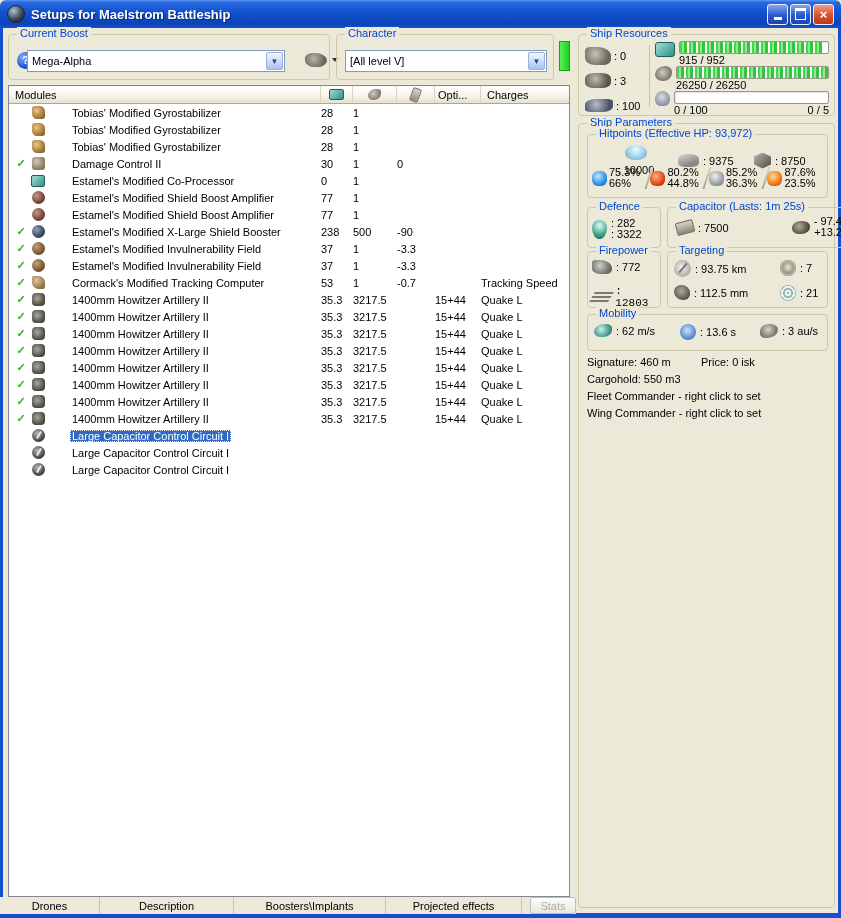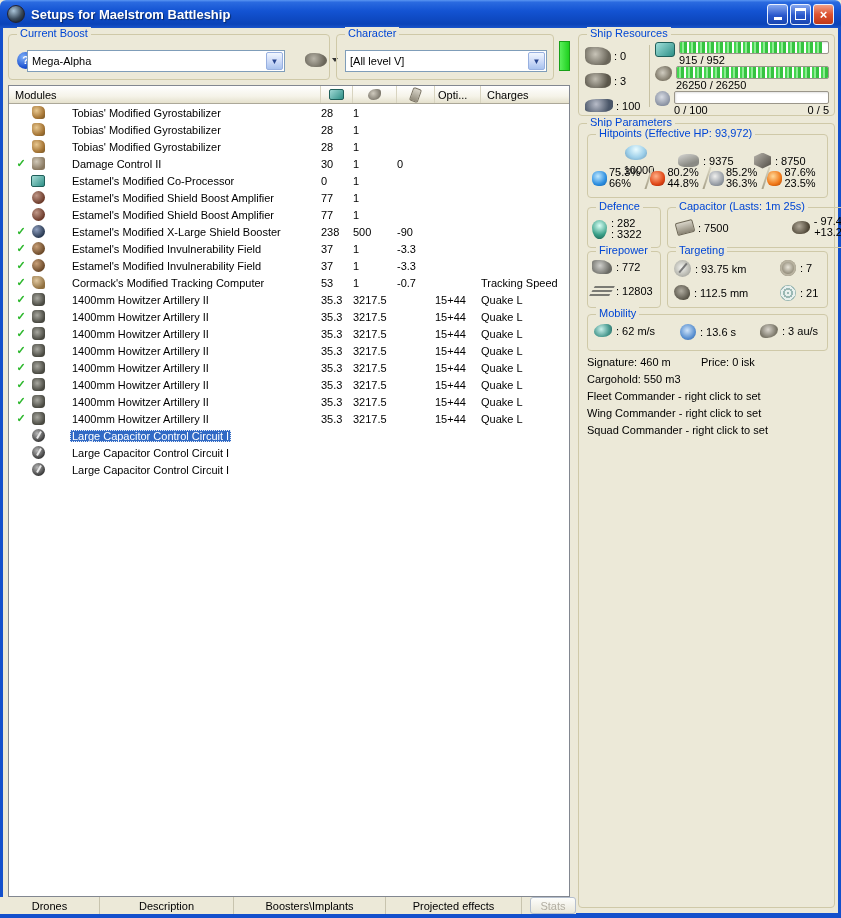--- a/index.html
+++ b/index.html
@@ -623,21 +623,21 @@
           <span>+13.2</span></span>
         </div>
       </div>
 
       <div class="gbox" style="left:8px;top:127px;width:74px;height:57px;">
         <span class="glabel">Firepower</span>
         <div class="sitem" style="position:absolute;left:4px;top:8px;">
           <span class="f-turret"></span>
           <span>: 772</span>
         </div>
-        <div class="sitem" style="position:absolute;left:4px;top:33px;">
+        <div class="sitem" style="position:absolute;left:4px;top:33px;font-family:Liberation Mono, monospace;">
           <span class="f-volley"></span>
           <span>: 12803</span>
         </div>
       </div>
 
       <div class="gbox" style="left:88px;top:127px;width:161px;height:57px;">
         <span class="glabel">Targeting</span>
         <div class="sitem" style="position:absolute;left:6px;top:8px;">
           <span class="t-radar"></span>
           <span>: 93.75 km</span>
@@ -673,18 +673,17 @@
       </div>
 
       <div class="infoblock">
         <div class="infoline">
           <span>Signature: 460 m</span>
           <span class="price">Price: 0 isk</span>
         </div>
         <div class="infoline">Cargohold: 550 m3</div>
         <div class="infoline">Fleet Commander - right click to set</div>
         <div class="infoline">Wing Commander - right click to set</div>
-        <div class="infoline">Squad Commander - right click to set</div>
       </div>
     </div>
 
   </div>
 </div>
 
 </body></html>

